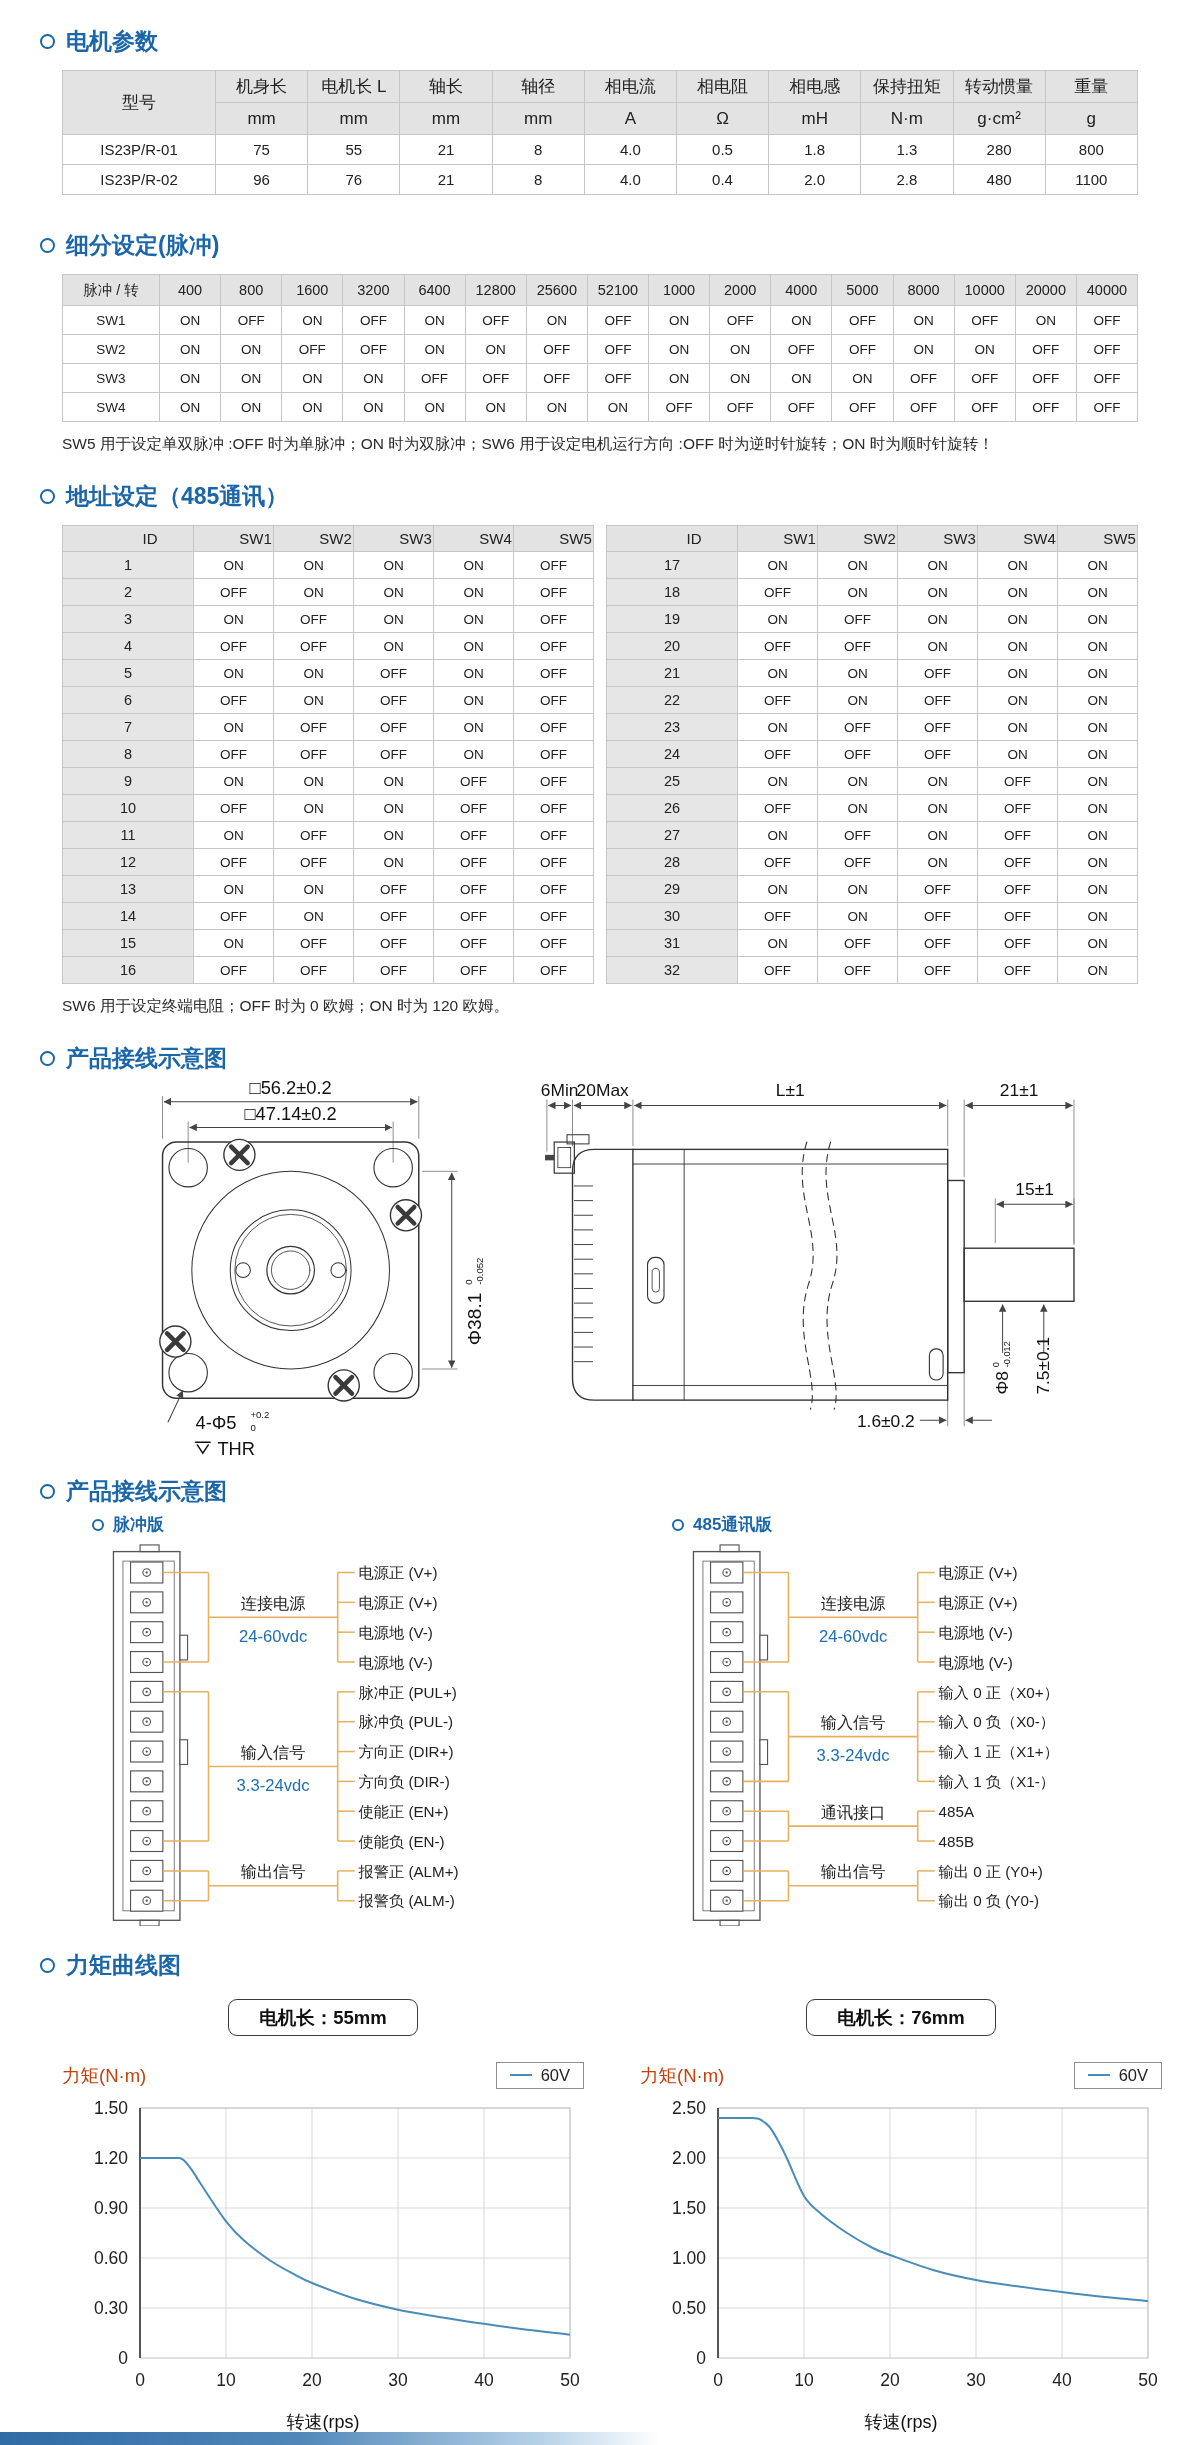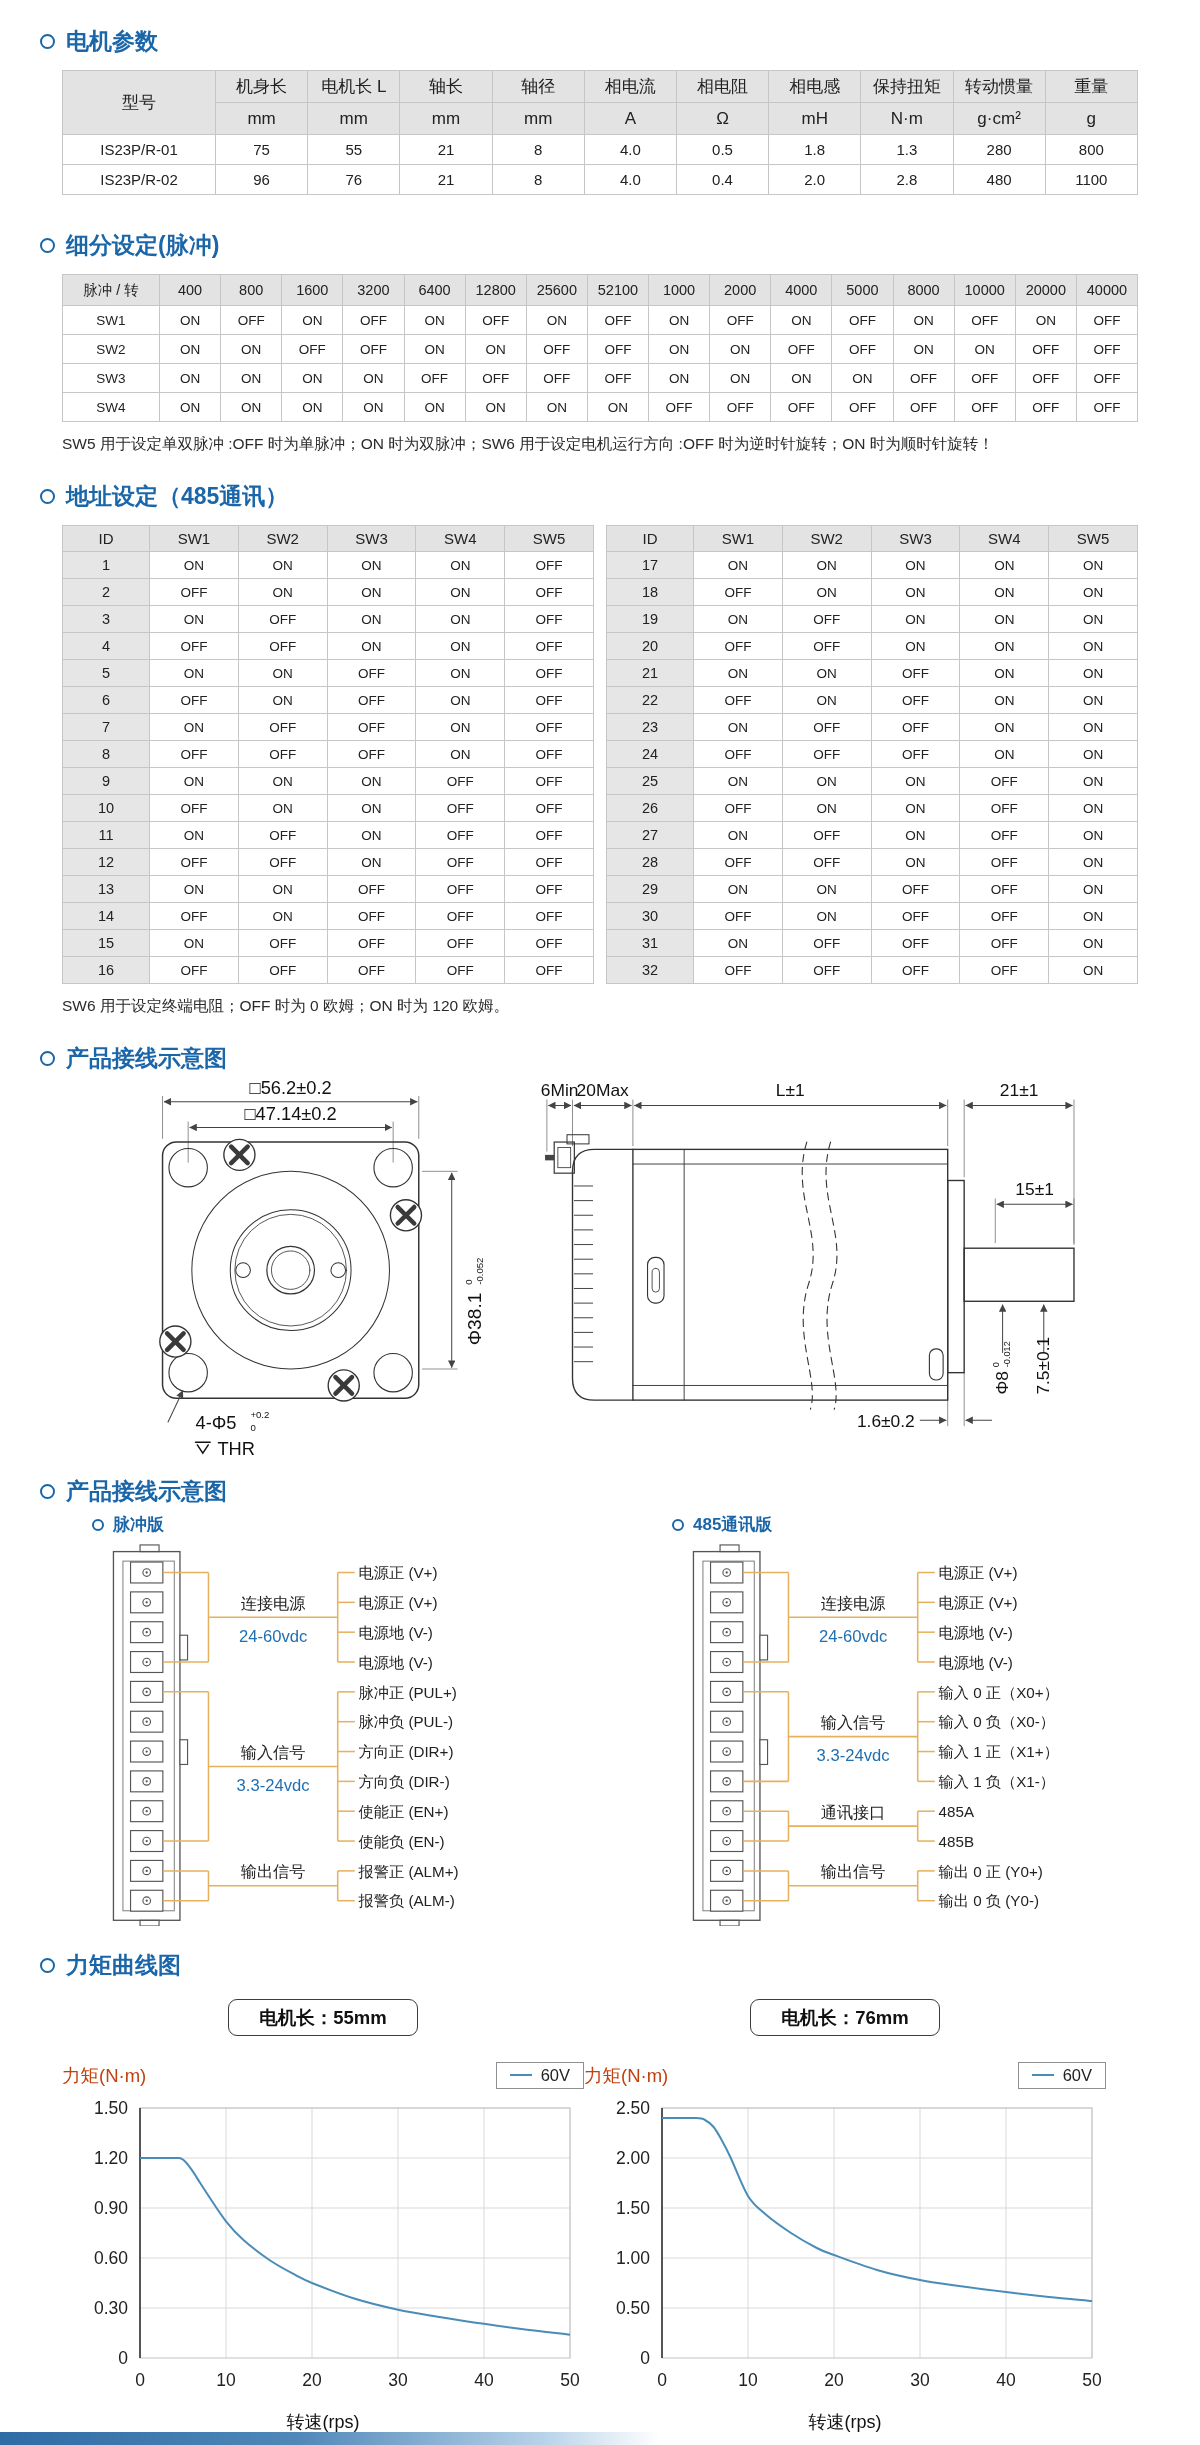--- a/index.html
+++ b/index.html
@@ -10,39 +10,39 @@
              font-size:23px;font-weight:bold;color:#1a66a8;}
   .ring{width:11px;height:11px;border:2px solid #1a66a8;border-radius:50%;flex:0 0 auto;}
   .ring.small{width:8px;height:8px;border-width:2px;}
   
   table.tbl{border-collapse:collapse;table-layout:fixed;width:100%;text-align:center;}
   .tbl th,.tbl td{border:1px solid #c6c6c6;padding:0;overflow:hidden;white-space:nowrap;}
   .motor th{background:#e3e3e3;font-weight:normal;font-size:17px;height:31px;}
   .motor td{background:#fff;font-size:15px;height:29px;margin-top:23px;}
   .ms th{background:#e3e3e3;font-weight:normal;font-size:14.5px;height:30px;}
   .ms td{background:#fff;font-size:13.5px;height:28px;}
-  .addr th{background:#e3e3e3;font-weight:normal;font-size:15px;height:25px;}
+  .addr th{background:#e3e3e3;font-weight:normal;font-size:15px;height:25px;padding-left:44px;}
   .addr td{background:#fff;font-size:13.5px;height:26px;}
   .addr td:first-child{background:#e6e6e6;font-size:14.5px;}
   .addr-wrap{display:flex;gap:12px;}
   .addr-wrap table{flex:1;}
   .note{margin:12px 0 0 0;font-size:15.5px;color:#2b2b2b;display:flex;}
   .sec-gap{height:27px;}
   .sec-gap-sm{height:18px;}
   
   .wiring-row{display:flex;align-items:flex-start;}
   .pin-block{width:480px;}
   .pin-block.left{margin-left:30px;}
   .pin-block.right{margin-left:100px;}
   .sub-title{display:flex;align-items:center;gap:9px;font-size:17px;font-weight:bold;
              color:#1a66a8;margin:0 0 8px 0;}
   
   .charts-row{display:flex;}
   .chart-block{width:522px;}
-  .chart-block + .chart-block{}
+  .chart-block + .chart-block{margin-left:56px;}
   .badge-row{text-align:center;margin-bottom:24px;}
   .badge{display:inline-block;border:1.6px solid #3c3c3c;border-radius:9px;
          padding:5px 30px;font-size:18.5px;font-weight:bold;color:#111;background:#fff;}
   .chart-head{display:flex;justify-content:space-between;align-items:center;
               margin:0 0 6px 0;height:30px;}
   .ylabel{font-size:18.5px;color:#c2410c;}
   .legend{display:flex;align-items:center;gap:9px;border:1px solid #8f8f8f;
           padding:3px 13px;background:#fff;}
   .legend-line{display:inline-block;width:22px;height:0;border-top:2px solid #4a8cb8;}
   .legend-label{font-size:16.5px;color:#222;}

